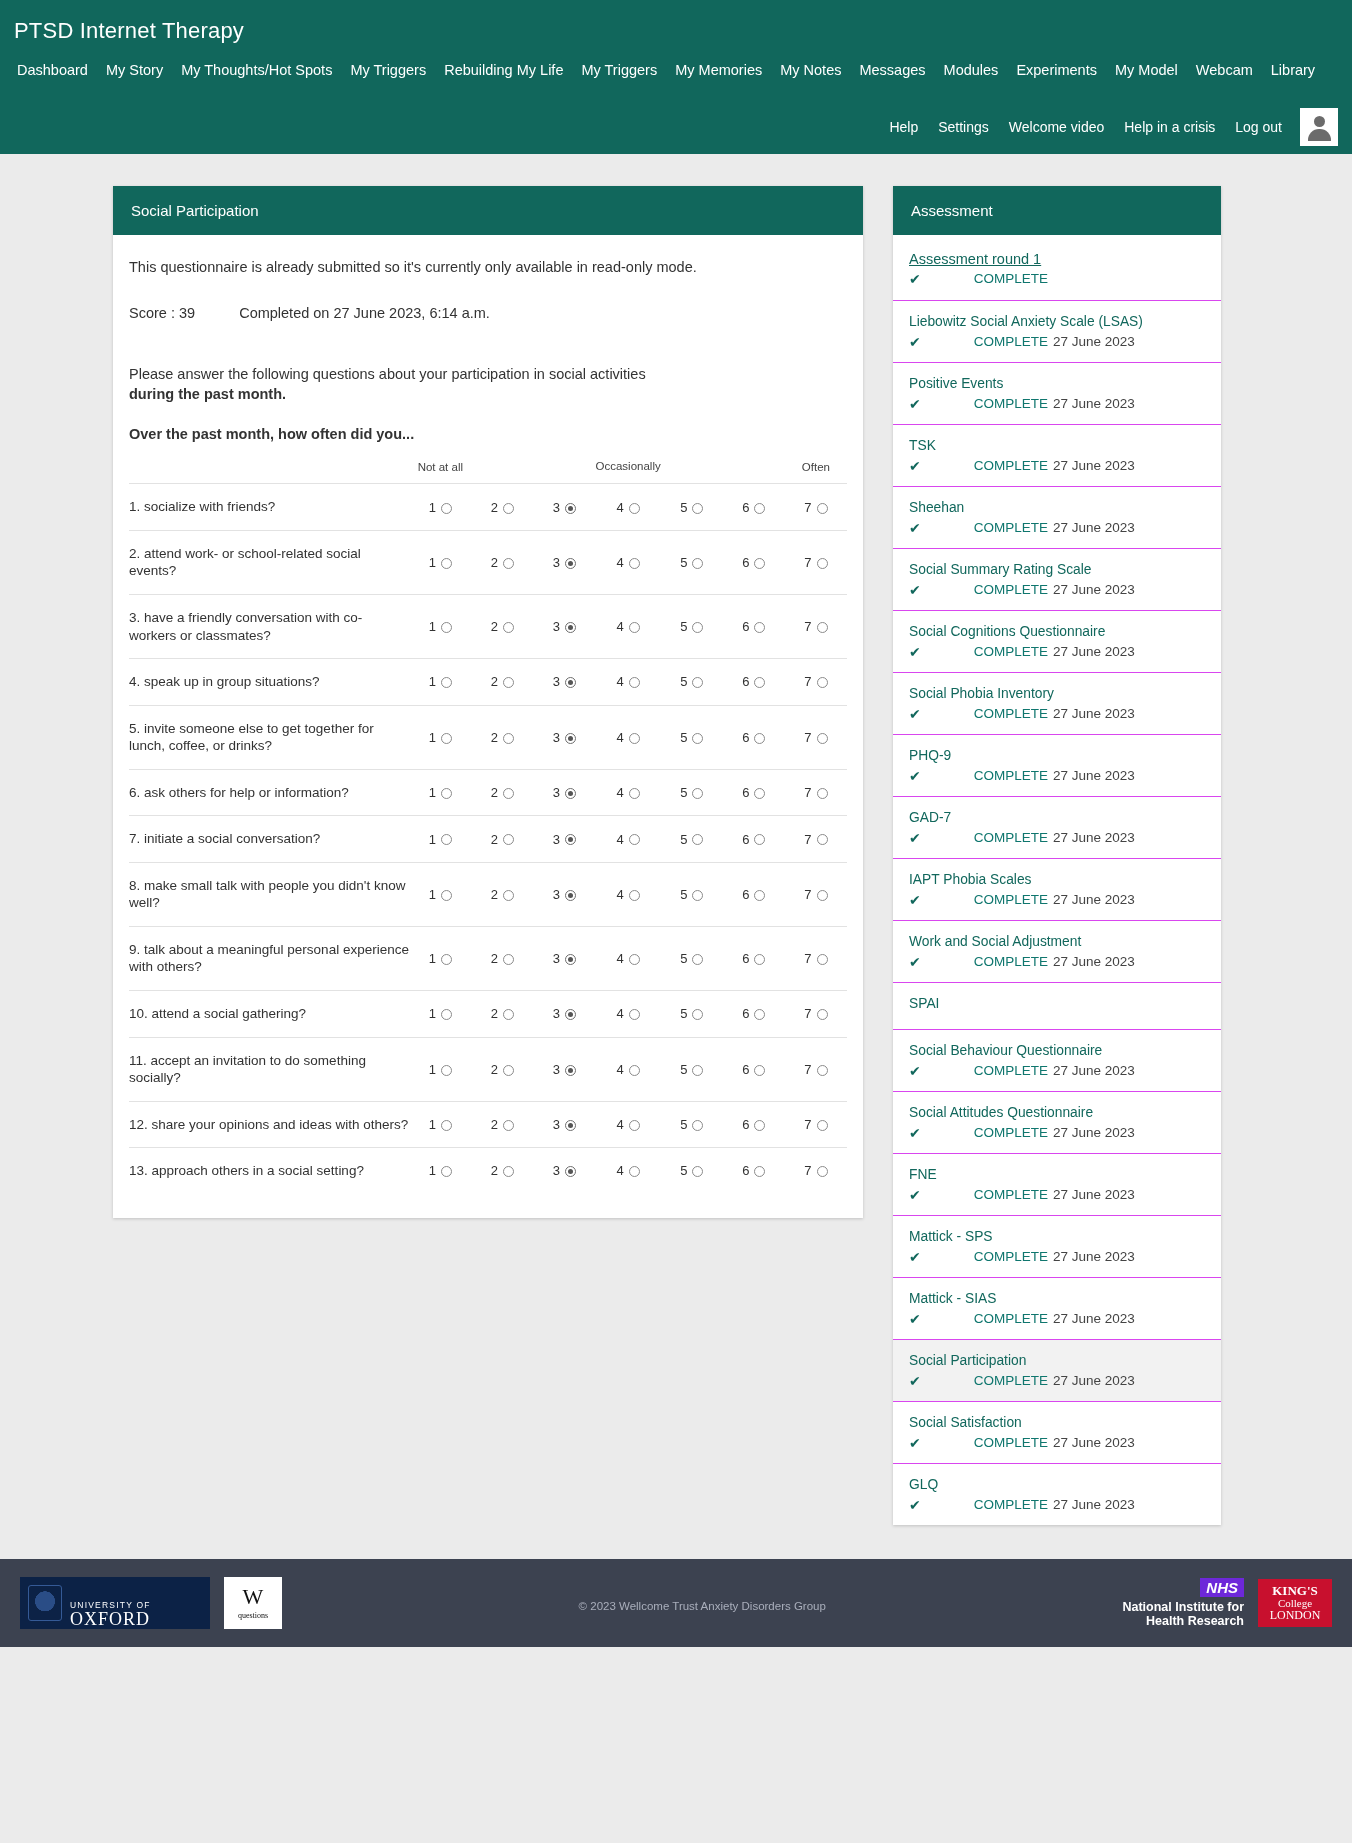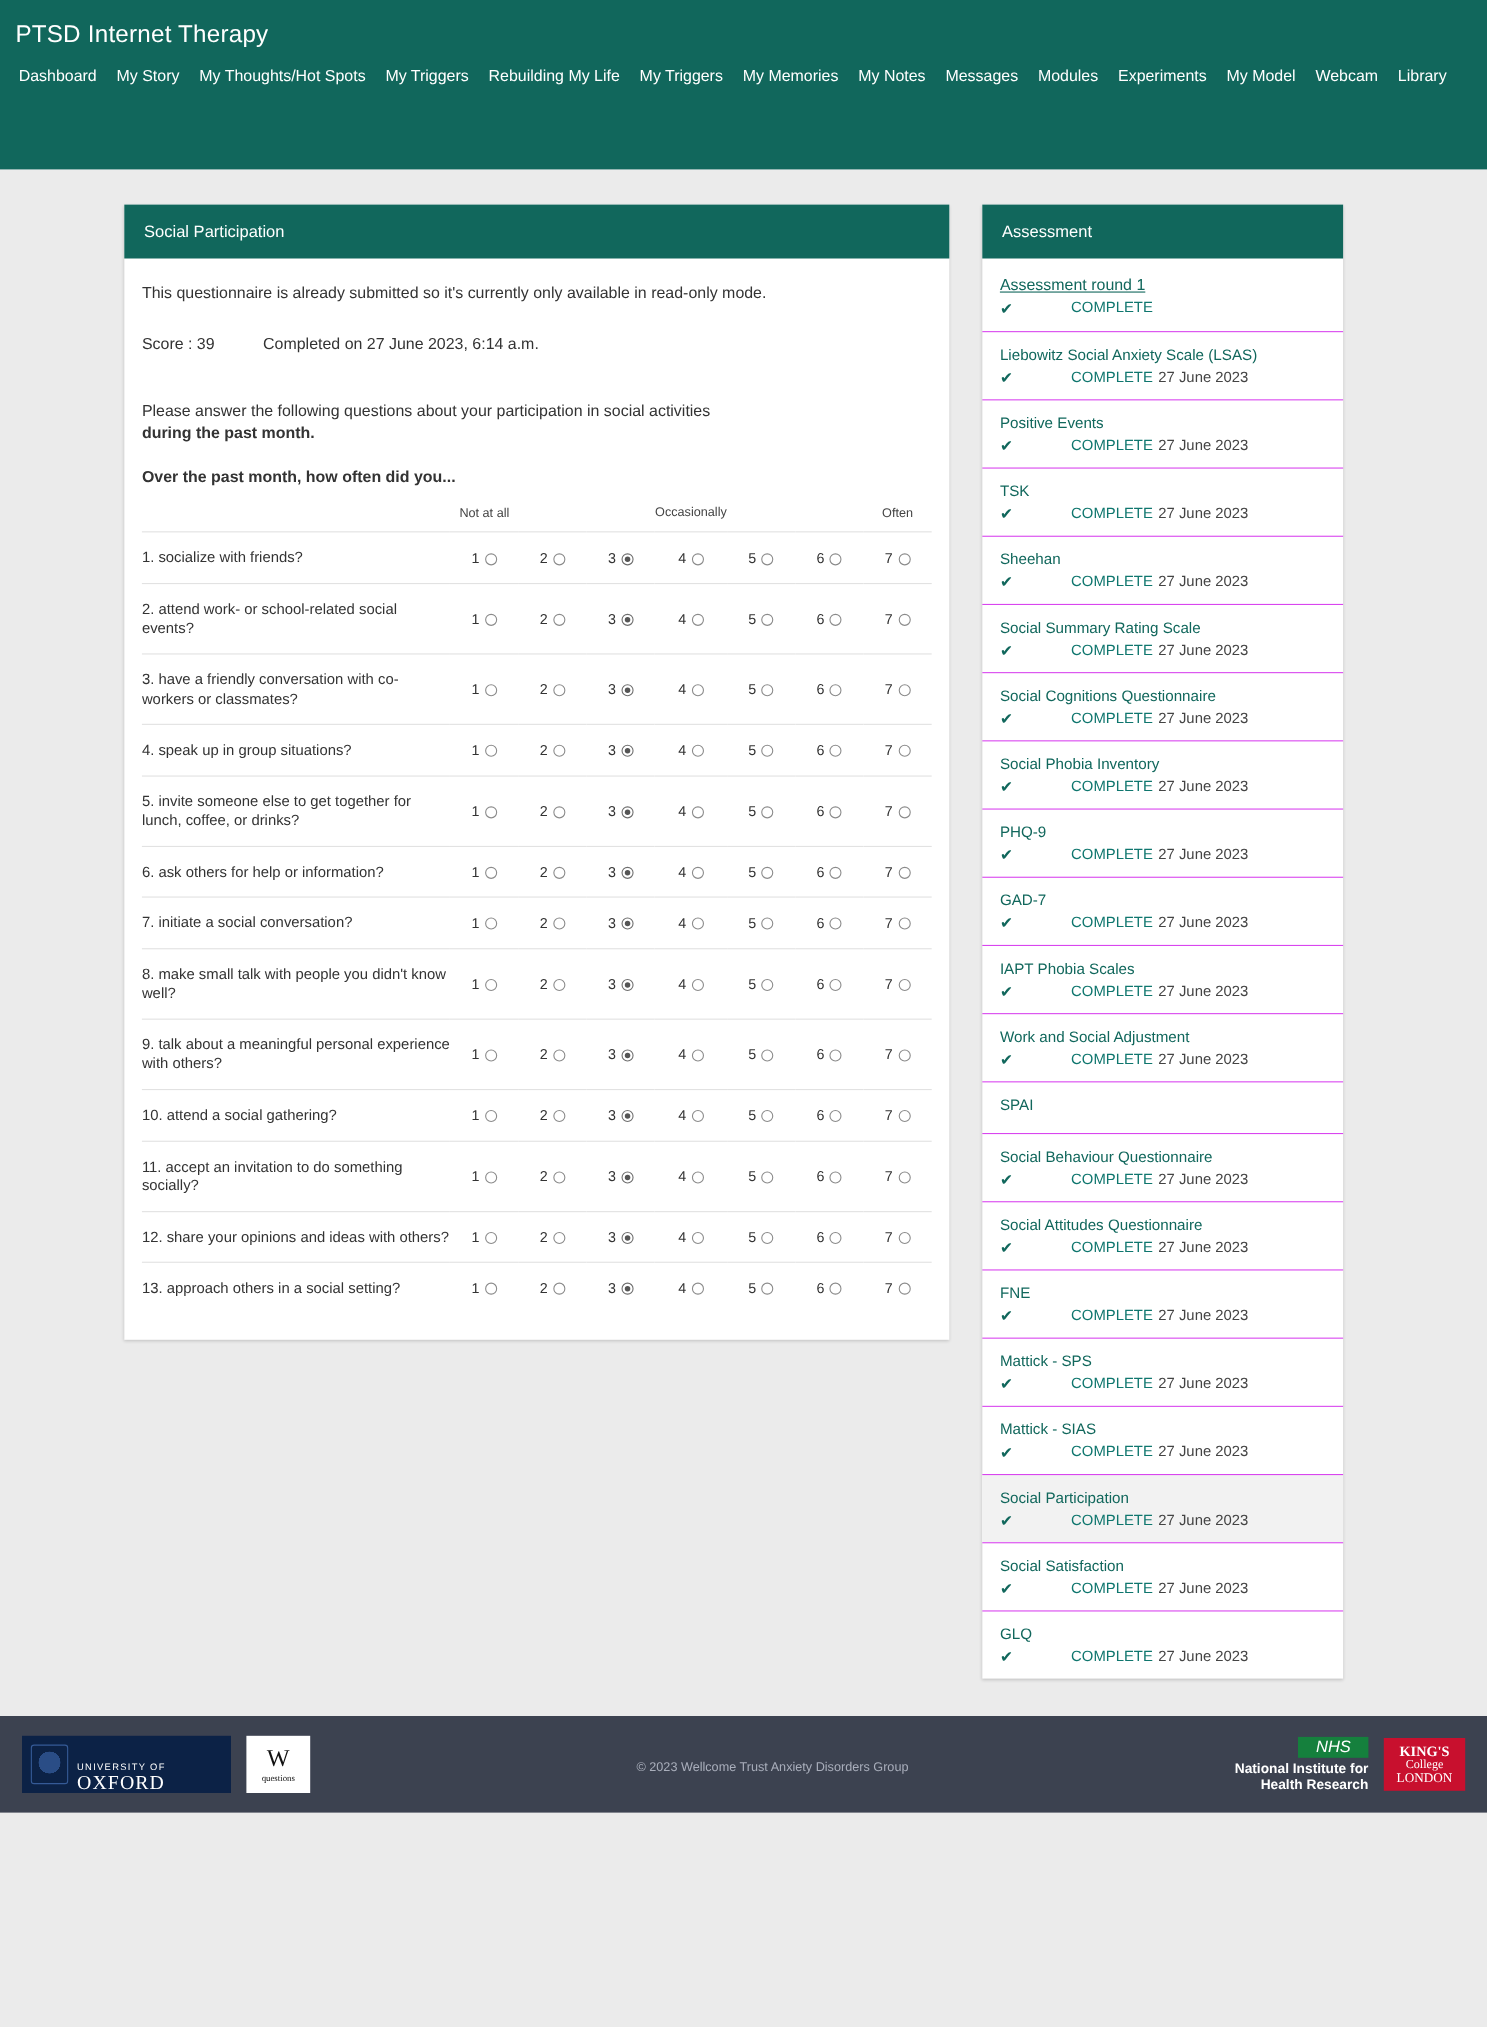--- a/index.html
+++ b/index.html
@@ -233,26 +233,26 @@
 
   .footer-center { text-align: center; flex: 1; }
   .footer-links { font-size: 13.5px; }
   .footer-links a { color: #e6e6e6; margin: 0 8px; }
   .copyright { font-size: 11.5px; color: #a9aebb; margin-top: 6px; }
 
   .footer-right { display: flex; align-items: center; gap: 14px; }
   .nihr { text-align: right; color: #fff; line-height: 1.15; }
   .nihr .nhs {
     display: inline-block;
-    background: #15803d;
+    background: #6d28d9;
     color: #fff;
-    font-weight: normal;
+    font-weight: bold;
     font-style: italic;
     font-size: 15px;
-    padding: 1px 16px;
+    padding: 1px 6px;
     margin-bottom: 3px;
   }
   .nihr .l1 { font-size: 12.5px; font-weight: bold; display: block; }
   .nihr .l2 { font-size: 12.5px; font-weight: bold; display: block; }
   .kcl {
     background: #c8102e;
     color: #fff;
     width: 74px; height: 48px;
     display: flex; flex-direction: column;
     align-items: center; justify-content: center;
@@ -277,20 +277,32 @@
       <a href="#">My Triggers</a>
       <a href="#">My Memories</a>
       <a href="#">My Notes</a>
       <a href="#">Messages</a>
       <a href="#">Modules</a>
       <a href="#">Experiments</a>
       <a href="#">My Model</a>
       <a href="#">Webcam</a>
       <a href="#">Library</a>
     </nav>
+  <div class="subnav">
+    <div id="subnav" style="display:flex;">
+        <a href="#">Help</a>
+        <a href="#">Settings</a>
+        <a href="#">Welcome video</a>
+        <a href="#">Help in a crisis</a>
+        <a href="#">Log out</a>
+      </div>
+    <div class="avatar-box">
+      <span class="avatar-glyph"></span>
+    </div>
+  </div>
 </div>
 
 <div class="page">
 
   <div class="left-col">
     <div class="panel">
       <div class="panel-head">Social Participation</div>
       <div class="panel-body">
         <div class="readonly-note">This questionnaire is already submitted so it's currently only available in read-only mode.</div>
         <div class="scoreline">

